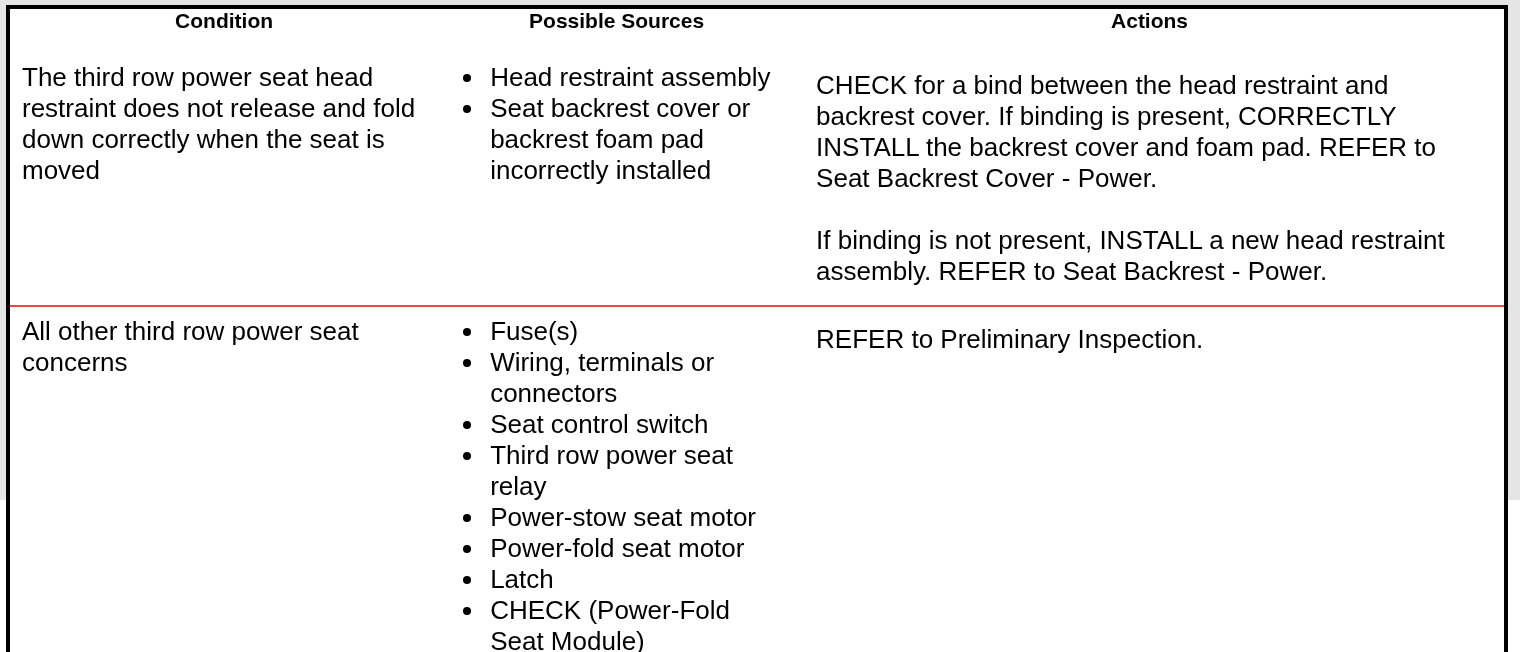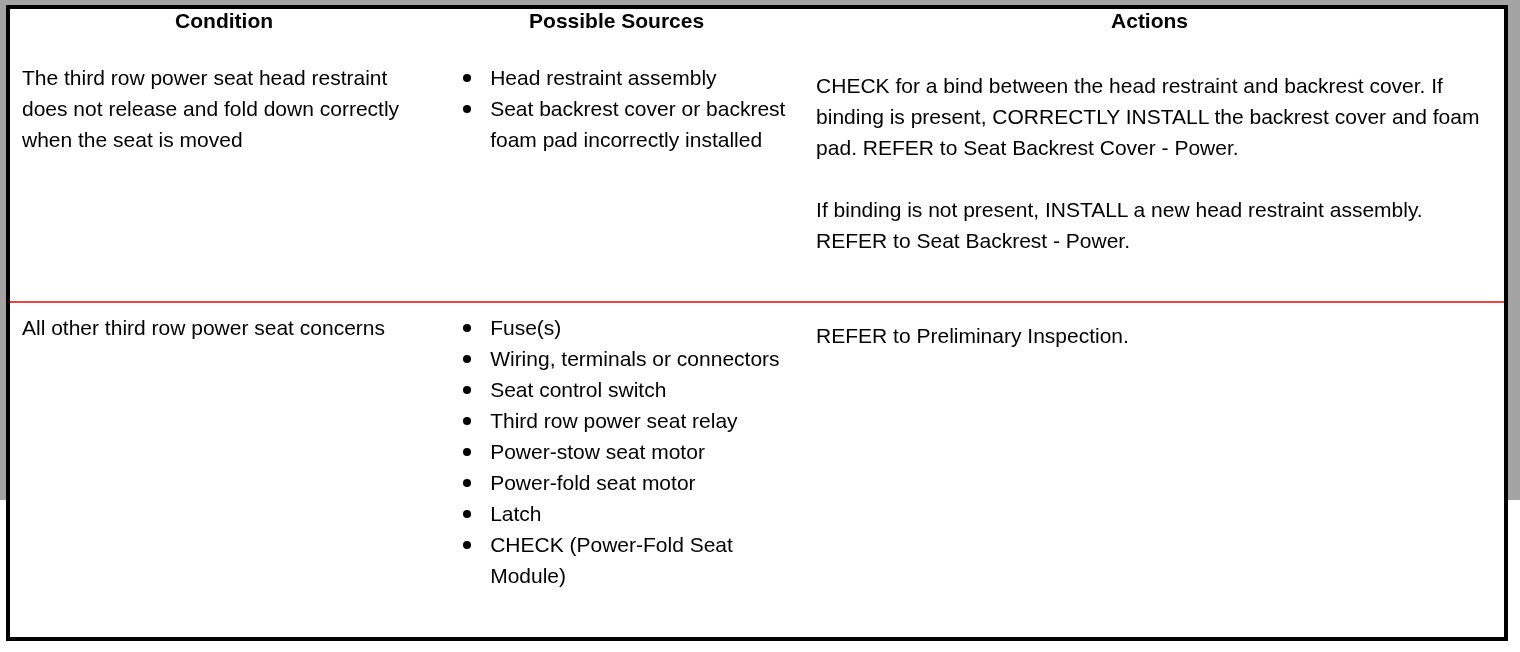--- a/index.html
+++ b/index.html
@@ -12,21 +12,21 @@
     height: 652px;
     font-family: "Liberation Sans", sans-serif;
     color: #000000;
     overflow: hidden;
   }
 
   .page {
     position: relative;
     width: 1520px;
     height: 500px;
-    background: #a3a3a3;
+    background: #e5e5e5;
   }
 
   
   .dtc-table {
     position: absolute;
     left: 6px;
     top: 5px;
     width: 1502px;
     height: 636px;
     box-sizing: border-box;
@@ -64,21 +64,21 @@
     padding-bottom: 2px;
   }
 
   
   tbody tr.row-divider > td {
     border-top: 2px solid #ef4444;
   }
 
   .cell-inner {
     padding: 9px 12px 10px 12px;
-    font-size: 21px;
+    font-size: 26px;
     line-height: 31px;
   }
   .cell-inner.sources-inner {
     padding-left: 14px;
     padding-right: 8px;
   }
   .cell-inner.actions-inner {
     padding-left: 13px;
     padding-right: 10px;
   }

